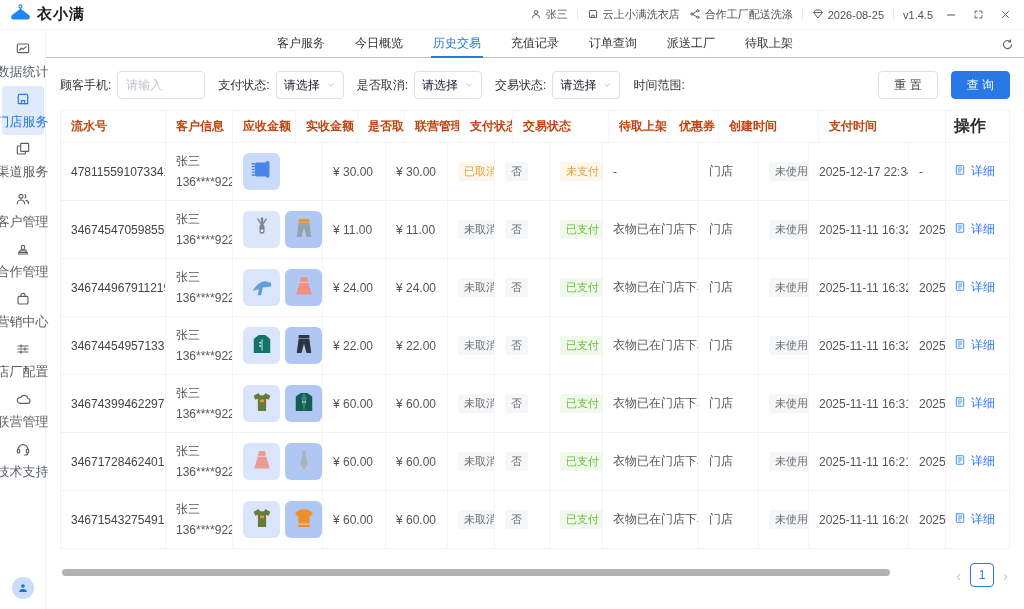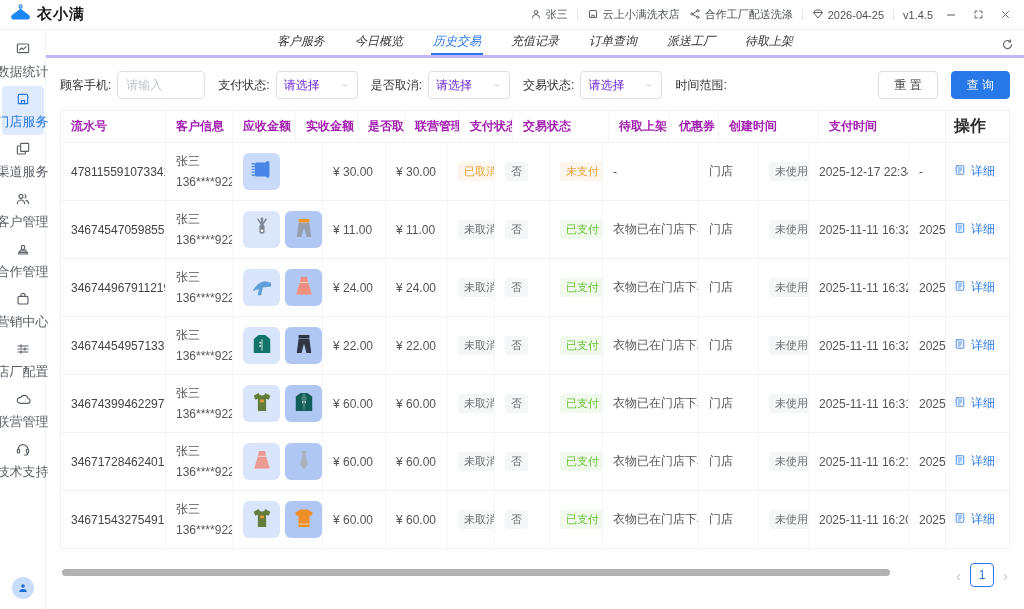--- a/index.html
+++ b/index.html
@@ -20,53 +20,53 @@
   .sidebar{width:46px;border-right:1px solid #f1f2f4;display:flex;flex-direction:column;
     align-items:center;padding-top:6px;position:relative;flex:none;}
   .side-item{width:42px;padding:5px 0 4px;display:flex;flex-direction:column;align-items:center;
     gap:2px;border-radius:4px;margin-bottom:1px;color:#595f66;cursor:pointer;}
   .side-item .lbl{font-size:13px;white-space:nowrap;}
   .side-item.active{background:#dfeafd;color:#2878e8;}
   .avatar{position:absolute;bottom:10px;left:12px;width:22px;height:22px;border-radius:50%;
     background:#c8ddfa;display:flex;align-items:center;justify-content:center;color:#1d6fe0;cursor:pointer;}
   .main{flex:1;display:flex;flex-direction:column;position:relative;min-width:0;}
   
-  .navrow{height:28px;border-bottom:3px solid #c4b5fd;display:flex;align-items:flex-end;
-    justify-content:center;position:relative;flex:none;font-style:italic;}
+  .navrow{height:28px;border-bottom:1px solid #c4b5fd;display:flex;align-items:center;
+    justify-content:center;position:relative;flex:none;}
   .tab{padding:0 15px;font-size:12px;color:#333;height:28px;display:flex;align-items:center;
     position:relative;cursor:pointer;white-space:nowrap;}
   .tab.active{color:#2878e8;}
   .tab.active::after{content:"";position:absolute;left:13px;right:13px;bottom:0;height:2px;background:#2878e8;}
   .nav-refresh{position:absolute;right:10px;top:7px;color:#666;cursor:pointer;}
   
   .filterbar{display:flex;align-items:center;padding:13px 14px 11px;gap:13px;font-size:12px;color:#333;flex:none;}
   .f-group{display:flex;align-items:center;gap:6px;white-space:nowrap;}
   .f-label{color:#333;font-weight:500;}
   .ctrl{height:28px;border:1px solid #dcdfe6;border-radius:4px;background:#fff;display:flex;
     align-items:center;font-size:12px;}
   .inp{width:88px;padding:0 8px;}
   .inp input{border:none;outline:none;width:100%;font-size:12px;font-family:inherit;color:#333;}
   .inp input::placeholder{color:#bfc4cc;}
-  .sel{width:82px;padding:0 7px;justify-content:space-between;color:#6d28d9;cursor:pointer;}
+  .sel{width:68px;padding:0 7px;justify-content:space-between;color:#0f172a;cursor:pointer;}
   .sel .chev{color:#c0c4cc;display:flex;}
   .daterange{width:196px;padding:0 8px;gap:7px;color:#bfc4cc;cursor:pointer;}
   .daterange .arrow{color:#c0c4cc;}
   .daterange .cal{margin-left:auto;color:#c0c4cc;display:flex;}
   .f-spacer{flex:1;}
   .btn{height:28px;padding:0 15px;border-radius:4px;font-size:12px;cursor:pointer;
     display:flex;align-items:center;font-family:inherit;}
   .btn-plain{background:#fff;border:1px solid #dcdfe6;color:#444;}
   .btn-primary{background:#2878e8;border:1px solid #2878e8;color:#fff;}
   
   .tablewrap{margin:0 14px;border:1px solid #f0f2f5;border-bottom:none;flex:none;overflow:hidden;}
   .trow{display:flex;position:relative;border-bottom:1px solid #f0f2f5;overflow:hidden;height:58px;background:#fff;}
   .trow.head{height:32px;}
   .cell{flex:none;padding:0 10px;border-right:1px solid #f3f5f8;display:flex;align-items:center;
     font-size:12px;color:#555;overflow:hidden;white-space:nowrap;}
-  .head .cell{font-weight:bold;color:#a21caf;font-size:12px;}
+  .head .cell{font-weight:bold;color:#c2410c;font-size:12px;}
   .cell.customer{flex-direction:column;align-items:flex-start;justify-content:center;line-height:1.7;}
   .cell.serial{color:#444;}
   .thumb{width:37px;height:37px;border-radius:6px;display:flex;align-items:center;justify-content:center;flex:none;}
   .thumb + .thumb{margin-left:5px;}
   .bdg{padding:2px 6px;border-radius:3px;font-size:11px;line-height:1.3;}
   .bdg.warning{background:#fdf6ec;color:#e6a23c;}
   .bdg.success{background:#f0f9eb;color:#67c23a;}
   .bdg.plain{background:#f5f6f7;color:#6b6f75;}
   .action-cell{position:absolute;right:0;top:0;bottom:0;width:64px;background:#fff;
     border-left:1px solid #f0f2f5;display:flex;align-items:center;padding:0 8px;}
@@ -117,21 +117,21 @@
             <path d="M8.1 10.9l7.3-4.2M8.1 13.1l7.3 4.2"></path>
           </svg></span>
       <span>合作工厂配送洗涤</span>
     </span>
     <span class="tb-sep"></span>
     <span class="tb-item">
       <span><svg width="12" height="12" viewBox="0 0 24 24" fill="none" stroke="currentColor" stroke-width="2" stroke-linejoin="round">
             <path d="M7 4h10l4 5-9 11L3 9z"></path>
             <path d="M3 9h18"></path>
           </svg></span>
-      <span>2026-04-25</span>
+      <span>2026-08-25</span>
     </span>
     <span class="tb-sep"></span>
     <span class="tb-item">v1.4.5</span>
     <span class="winbtn">
         <svg width="12" height="12" viewBox="0 0 24 24" fill="none" stroke="currentColor" stroke-width="2" stroke-linecap="round">
           <path d="M5 12h14"></path>
         </svg>
       </span>
     <span class="winbtn">
         <svg width="11" height="11" viewBox="0 0 24 24" fill="none" stroke="currentColor" stroke-width="2" stroke-linecap="round" stroke-linejoin="round">

